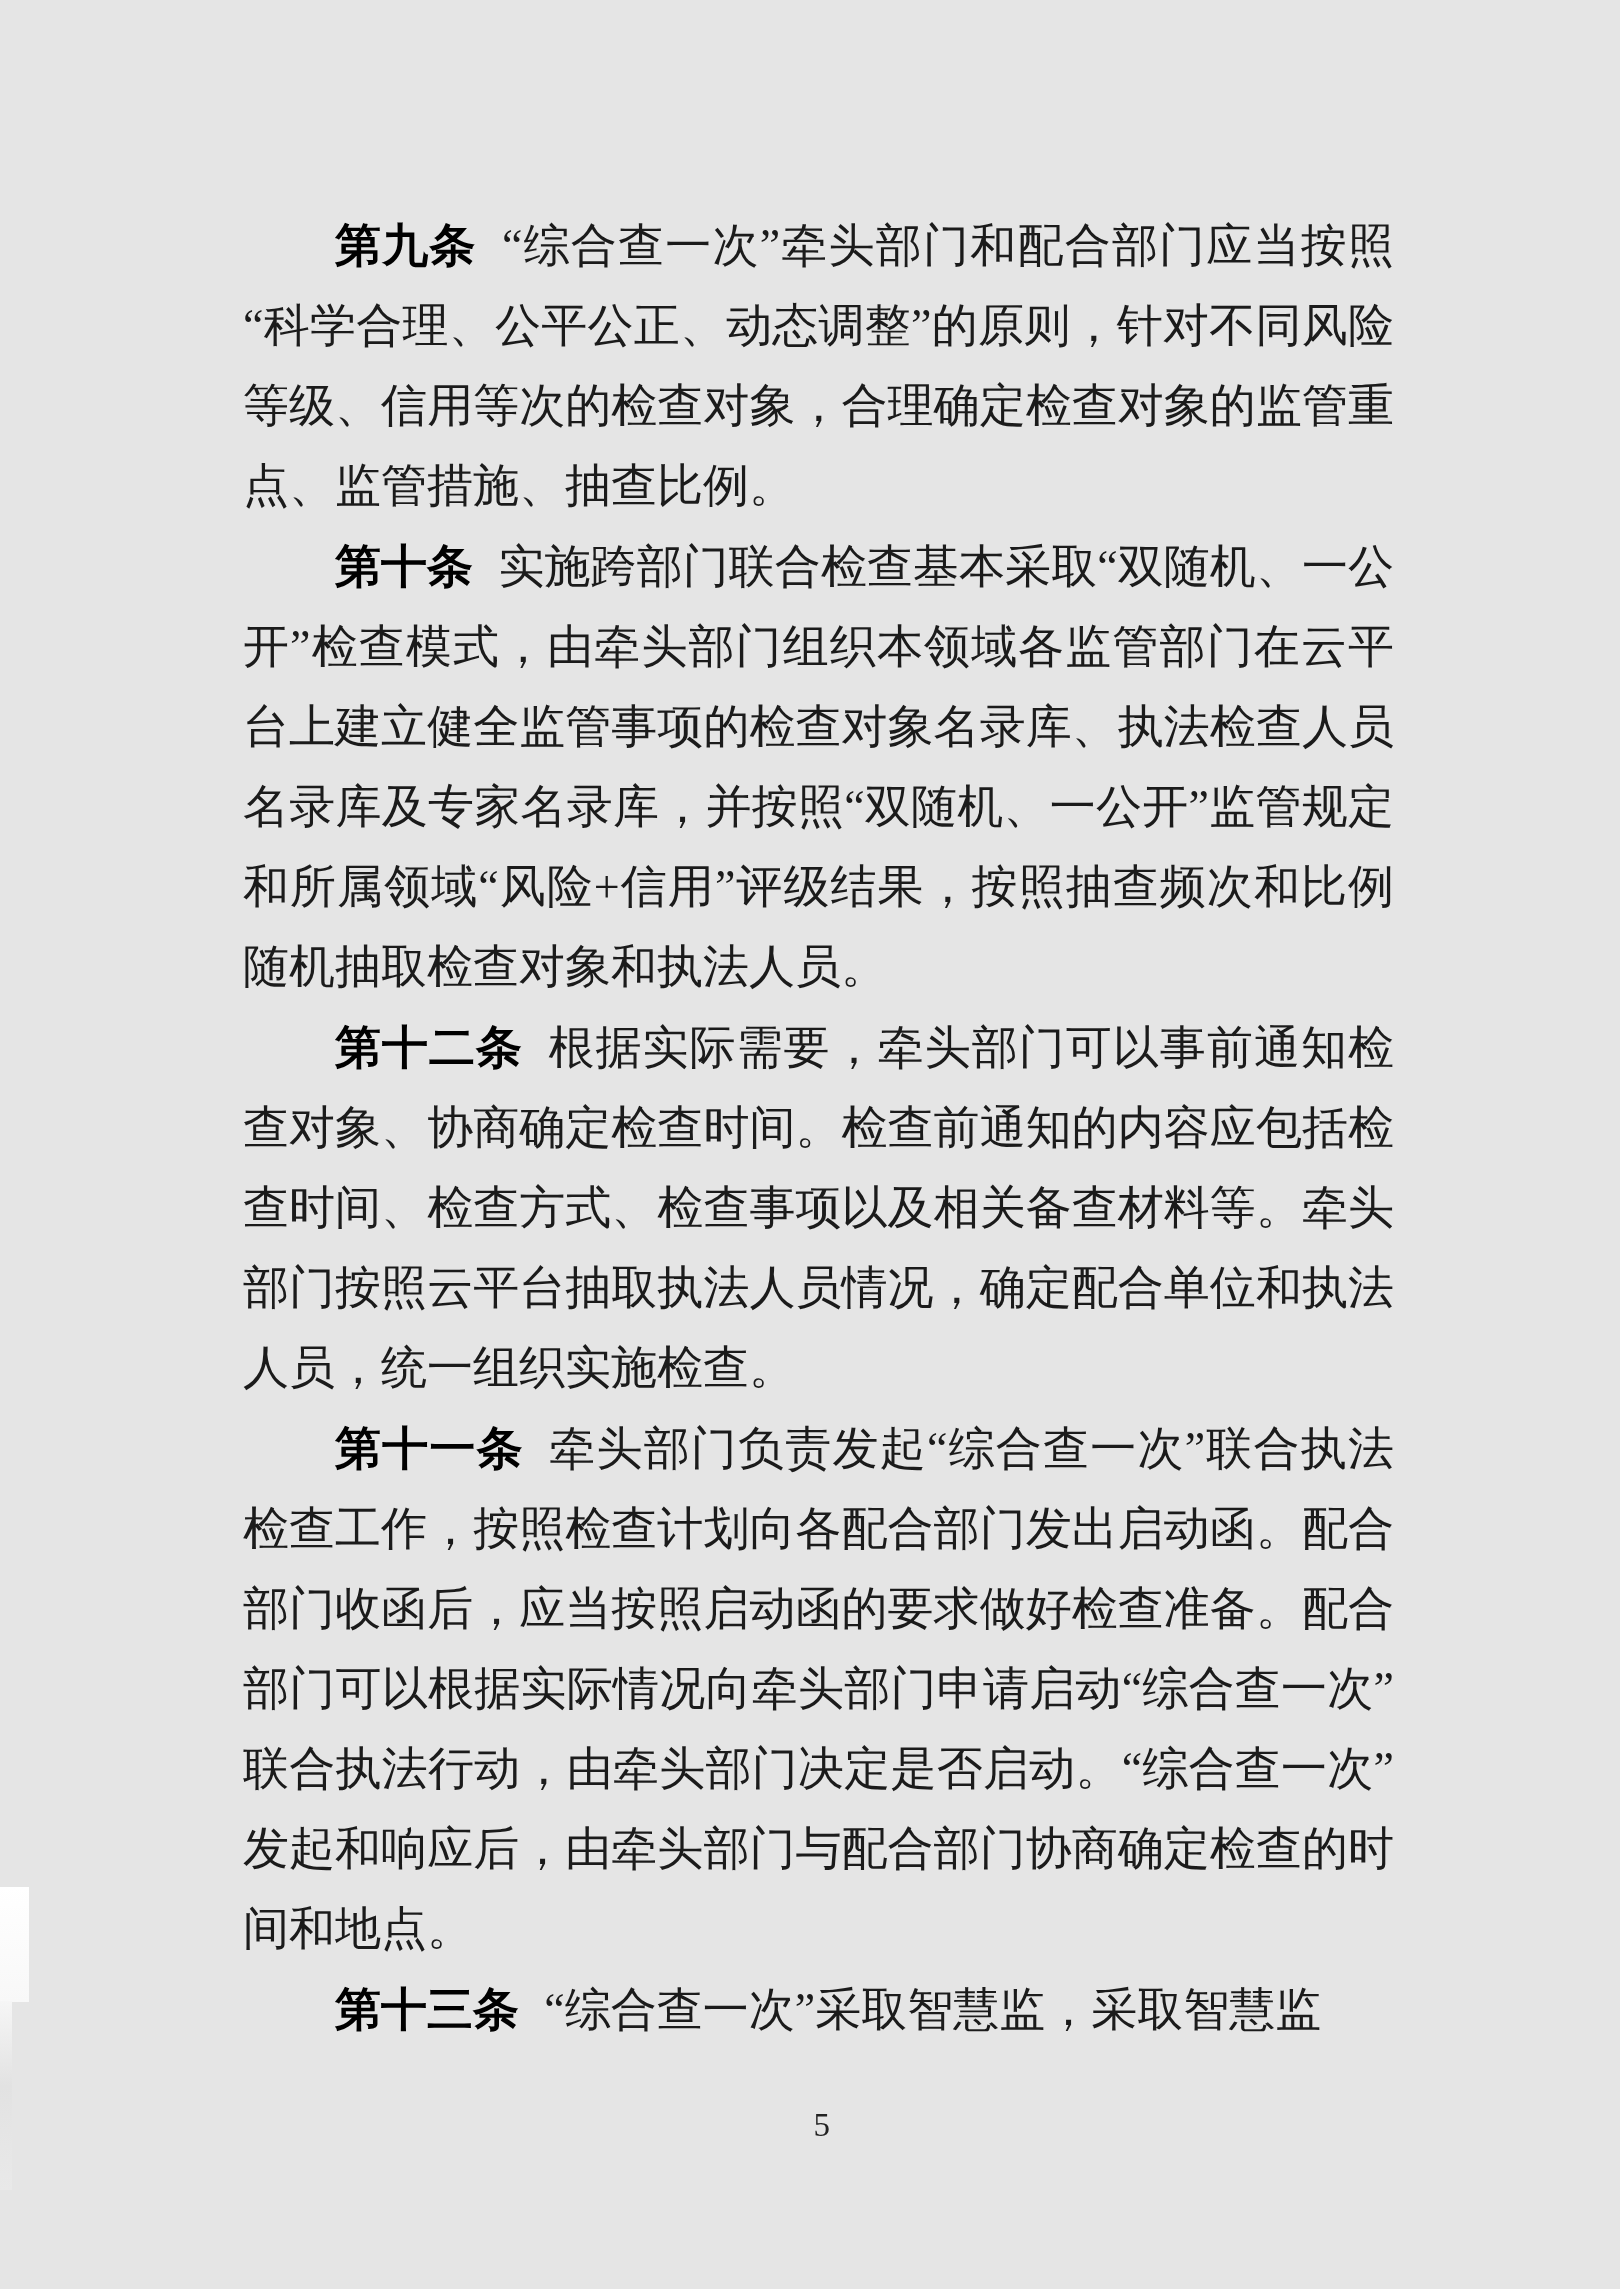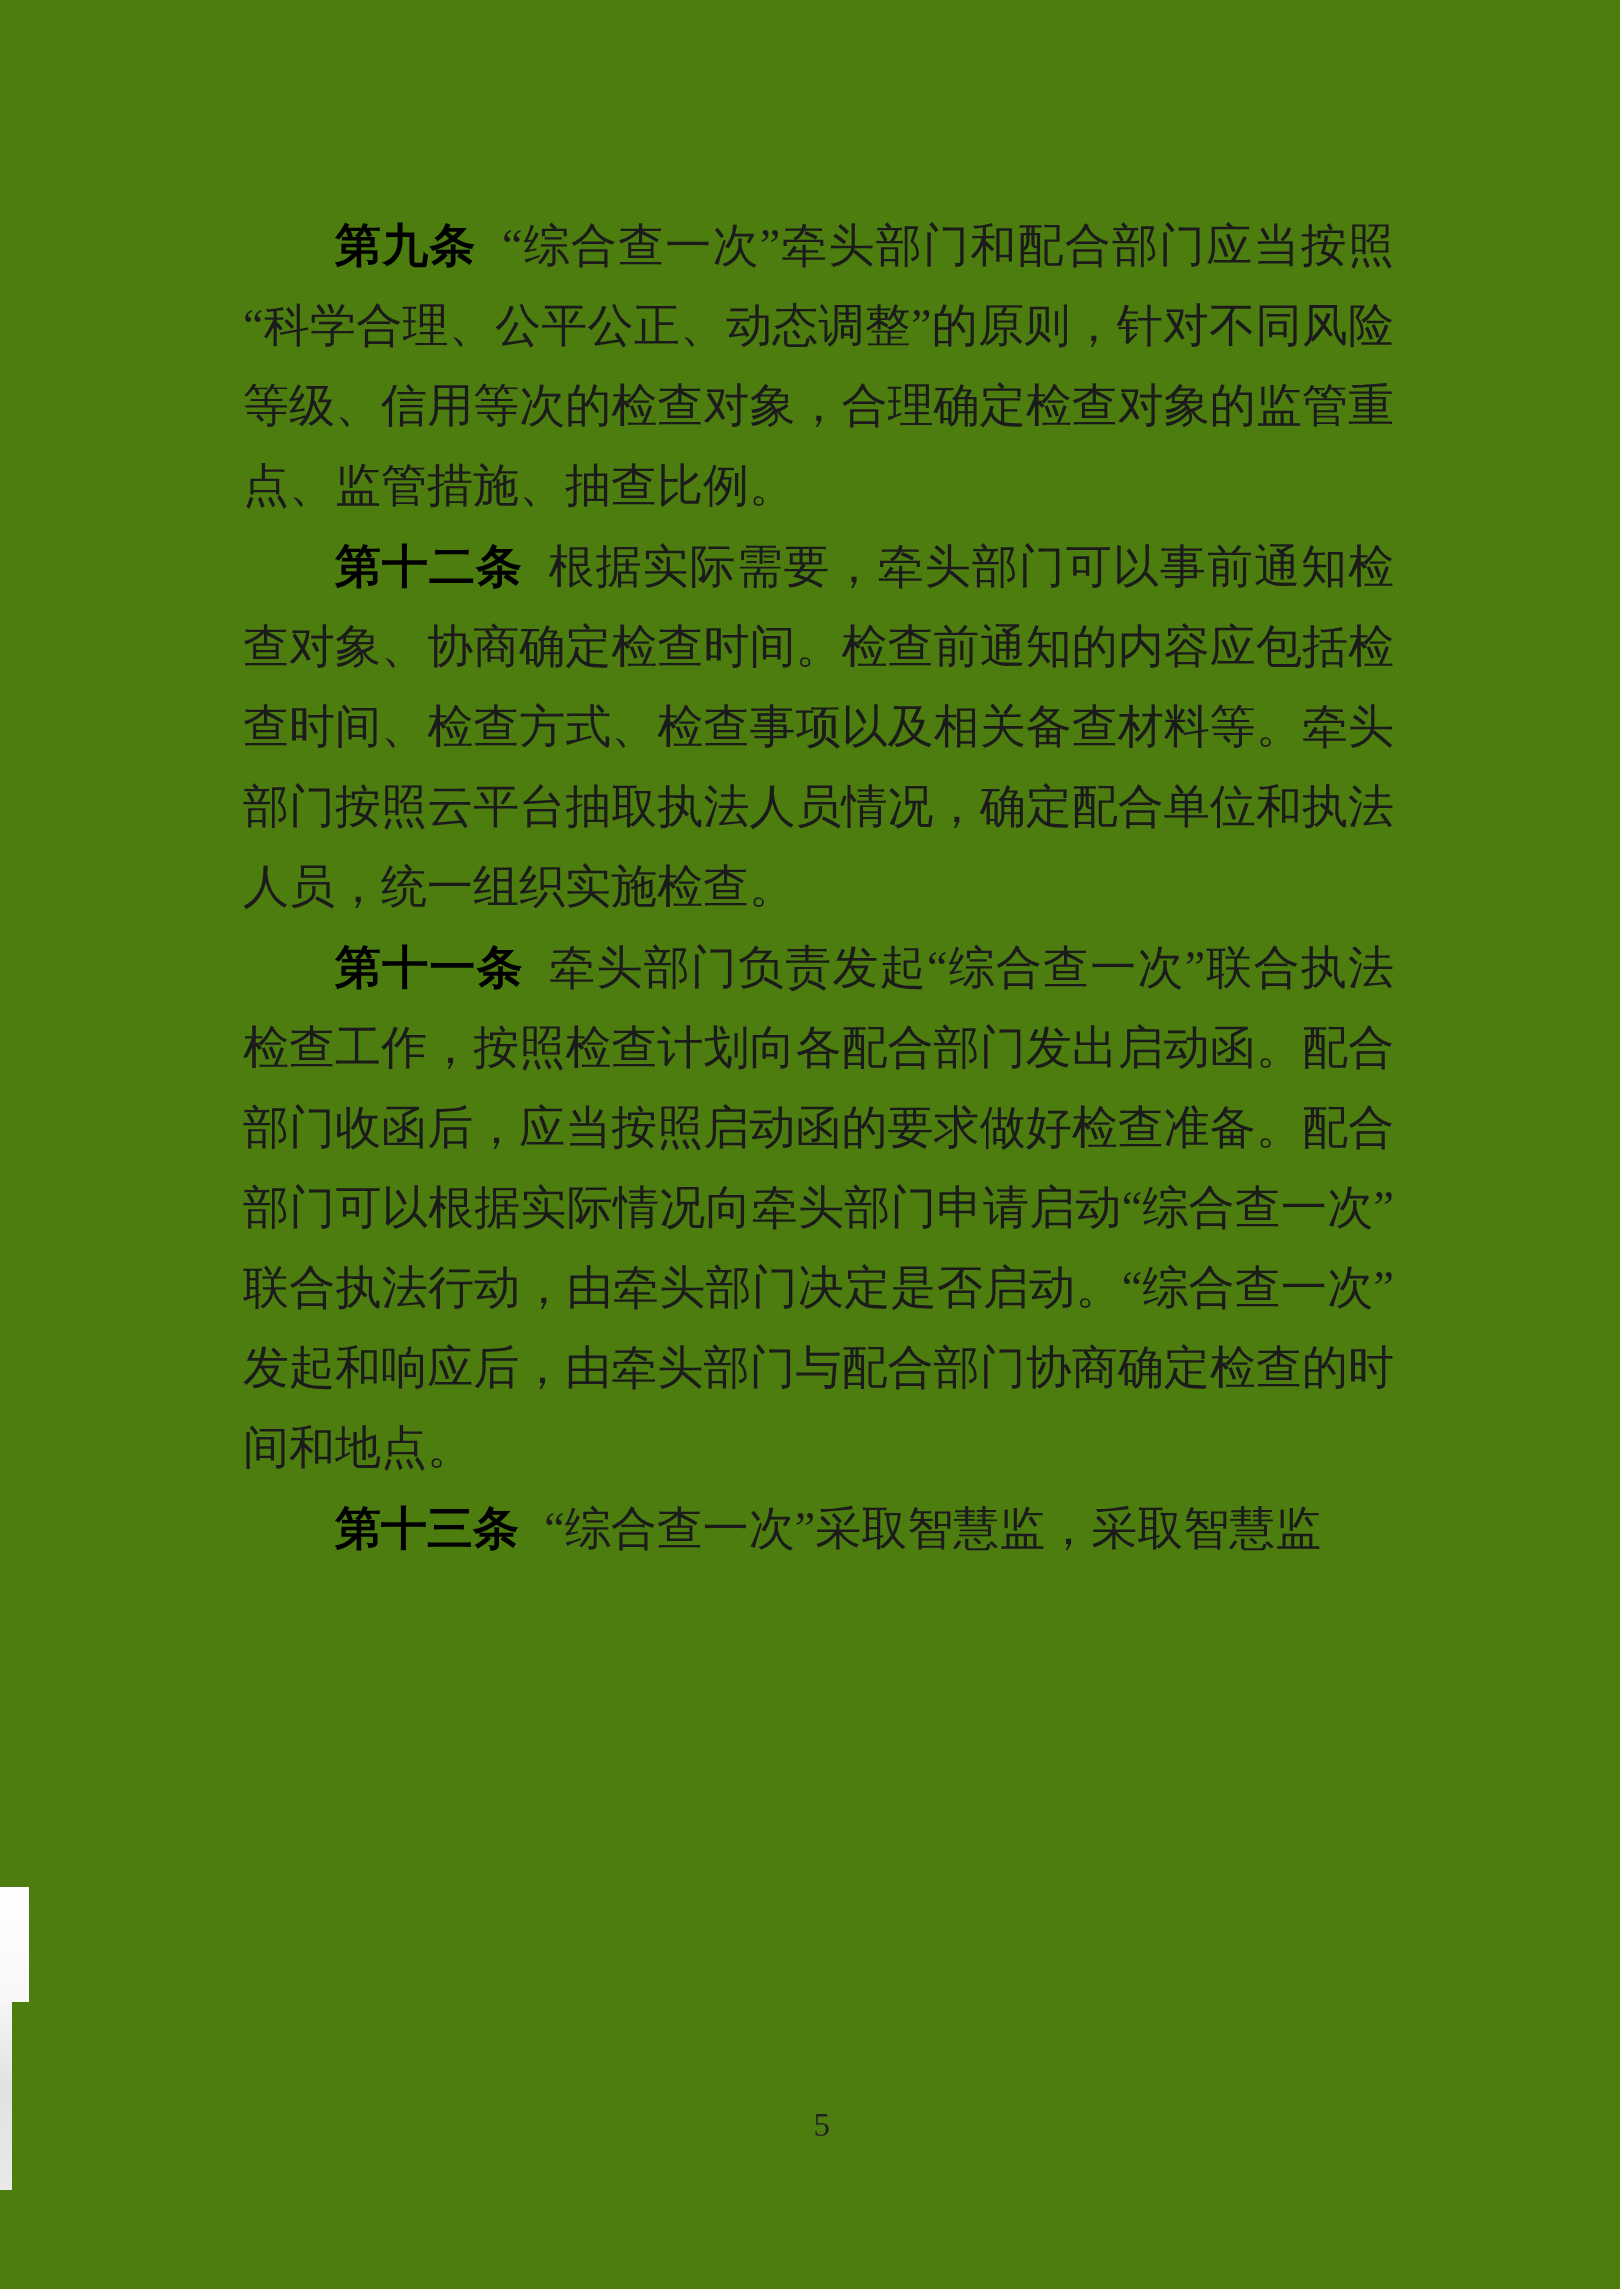--- a/index.html
+++ b/index.html
@@ -4,21 +4,21 @@
 <style>
   html, body {
     margin: 0;
     padding: 0;
     background: #9a9a9a;
   }
   .page {
     position: relative;
     width: 1620px;
     height: 2290px;
-    background: #4d7c0f;
+    background: #e5e5e5;
     overflow: hidden;
     font-family: "Liberation Serif", "DejaVu Serif", serif;
   }
   .text-block {
     position: absolute;
     left: 243px;
     top: 205px;
     width: 1151px;
   }
   .para {
@@ -72,20 +72,21 @@
 </style>
 </head>
 <body>
 
 <div class="page">
 
   <div class="text-block">
 
     <p class="para"><span class="label">第九条</span><span>“综合查一次”牵头部门和配合部门应当按照“科学合理、公平公正、动态调整”的原则，针对不同风险等级、信用等次的检查对象，合理确定检查对象的监管重点、监管措施、抽查比例。</span></p>
 
+    <p class="para"><span class="label">第十条</span><span>实施跨部门联合检查基本采取“双随机、一公开”检查模式，由牵头部门组织本领域各监管部门在云平台上建立健全监管事项的检查对象名录库、执法检查人员名录库及专家名录库，并按照“双随机、一公开”监管规定和所属领域“风险+信用”评级结果，按照抽查频次和比例随机抽取检查对象和执法人员。</span></p>
 
     <p class="para"><span class="label">第十二条</span><span>根据实际需要，牵头部门可以事前通知检查对象、协商确定检查时间。检查前通知的内容应包括检查时间、检查方式、检查事项以及相关备查材料等。牵头部门按照云平台抽取执法人员情况，确定配合单位和执法人员，统一组织实施检查。</span></p>
 
     <p class="para"><span class="label">第十一条</span><span>牵头部门负责发起“综合查一次”联合执法检查工作，按照检查计划向各配合部门发出启动函。配合部门收函后，应当按照启动函的要求做好检查准备。配合部门可以根据实际情况向牵头部门申请启动“综合查一次”联合执法行动，由牵头部门决定是否启动。“综合查一次”发起和响应后，由牵头部门与配合部门协商确定检查的时间和地点。</span></p>
 
     <p class="para"><span class="label">第十三条</span><span>“综合查一次”采取智慧监，采取智慧监</span></p>
 
   </div>
 
   <div class="scan-artifact-haze"></div>

